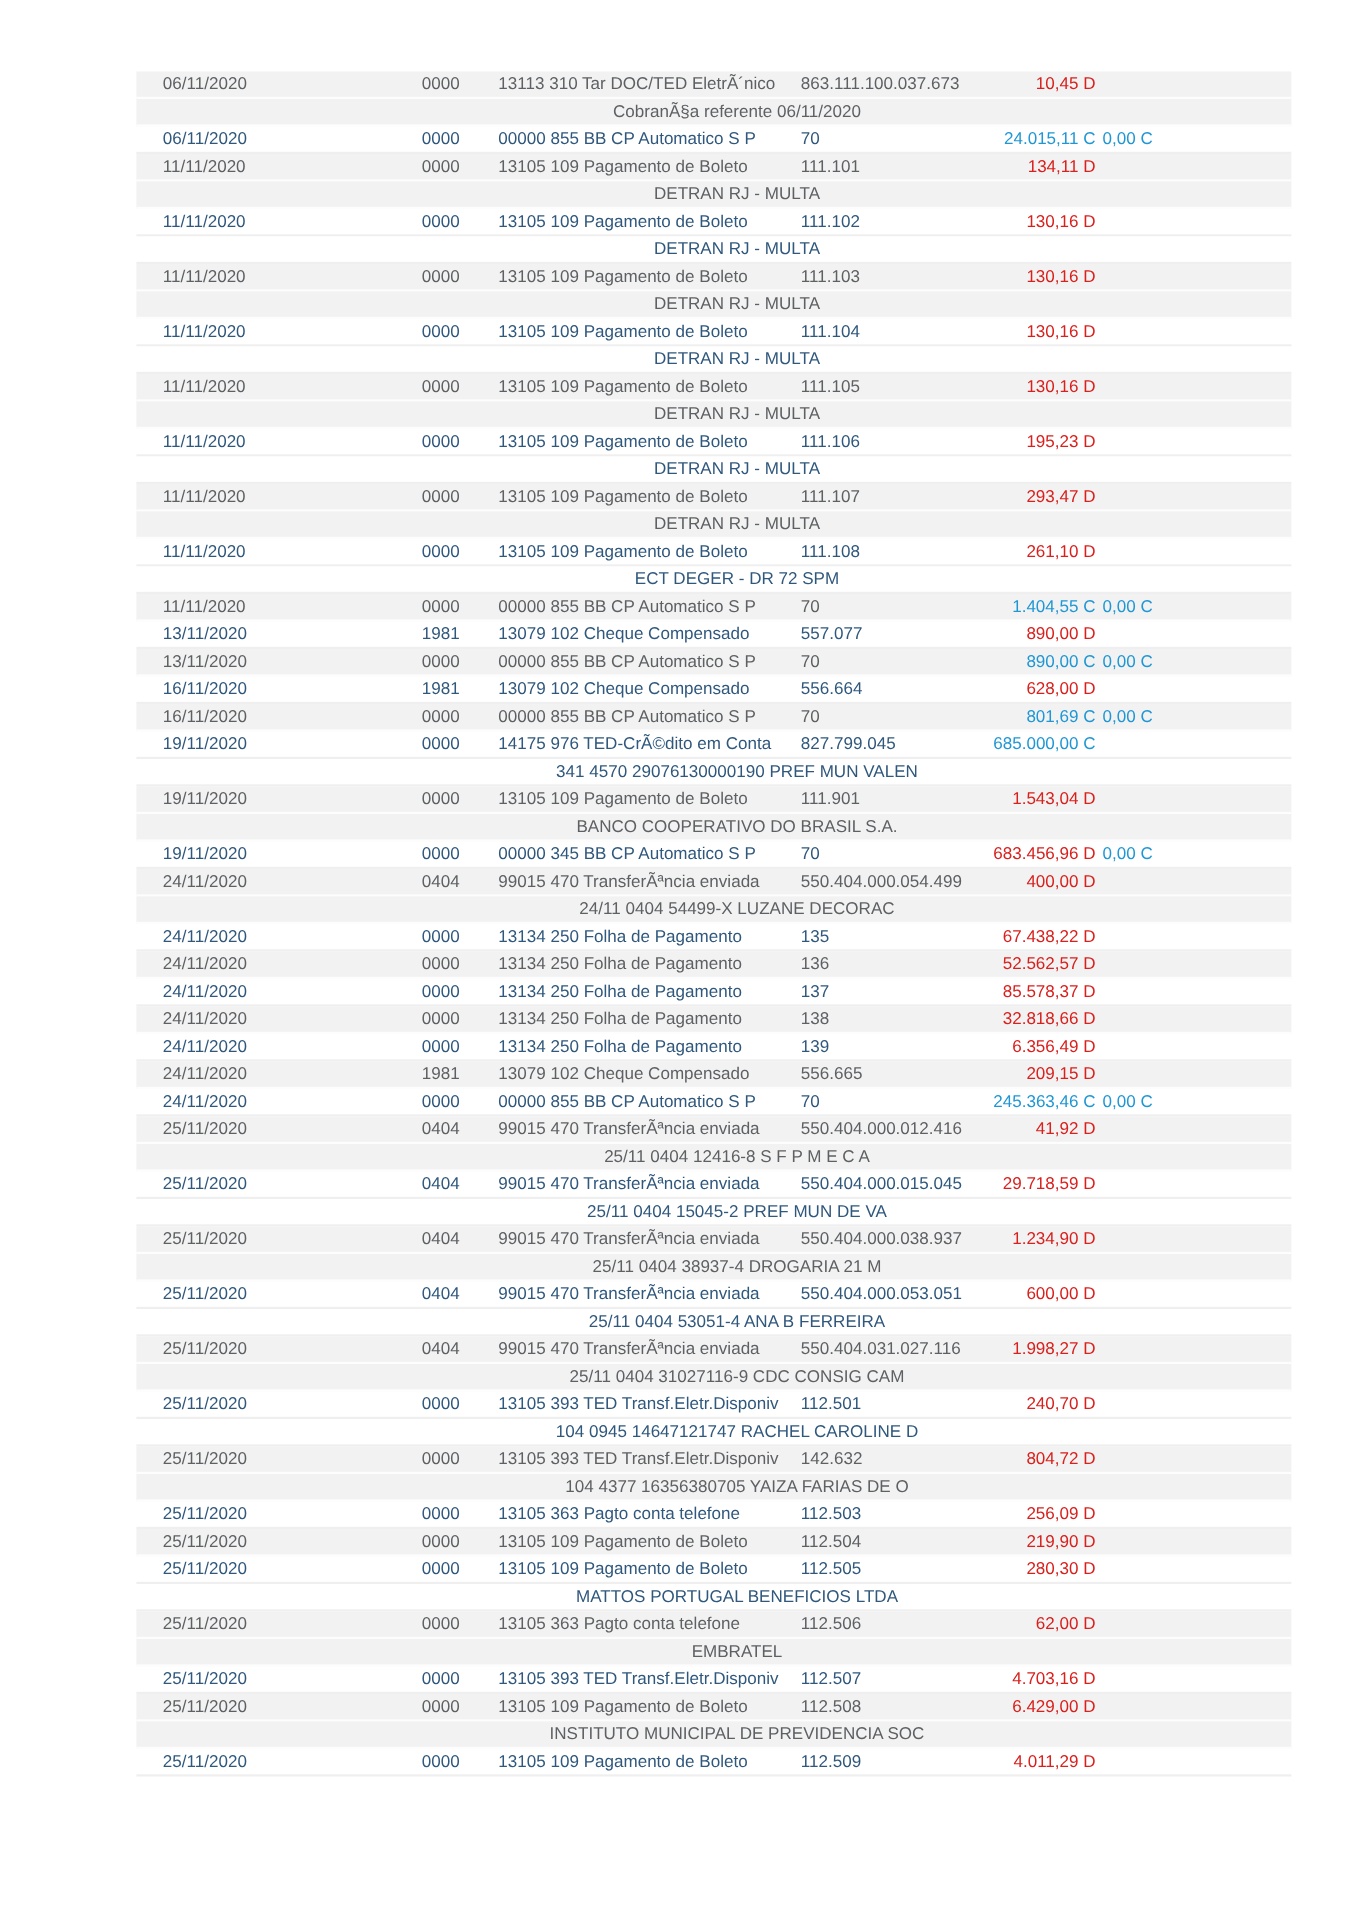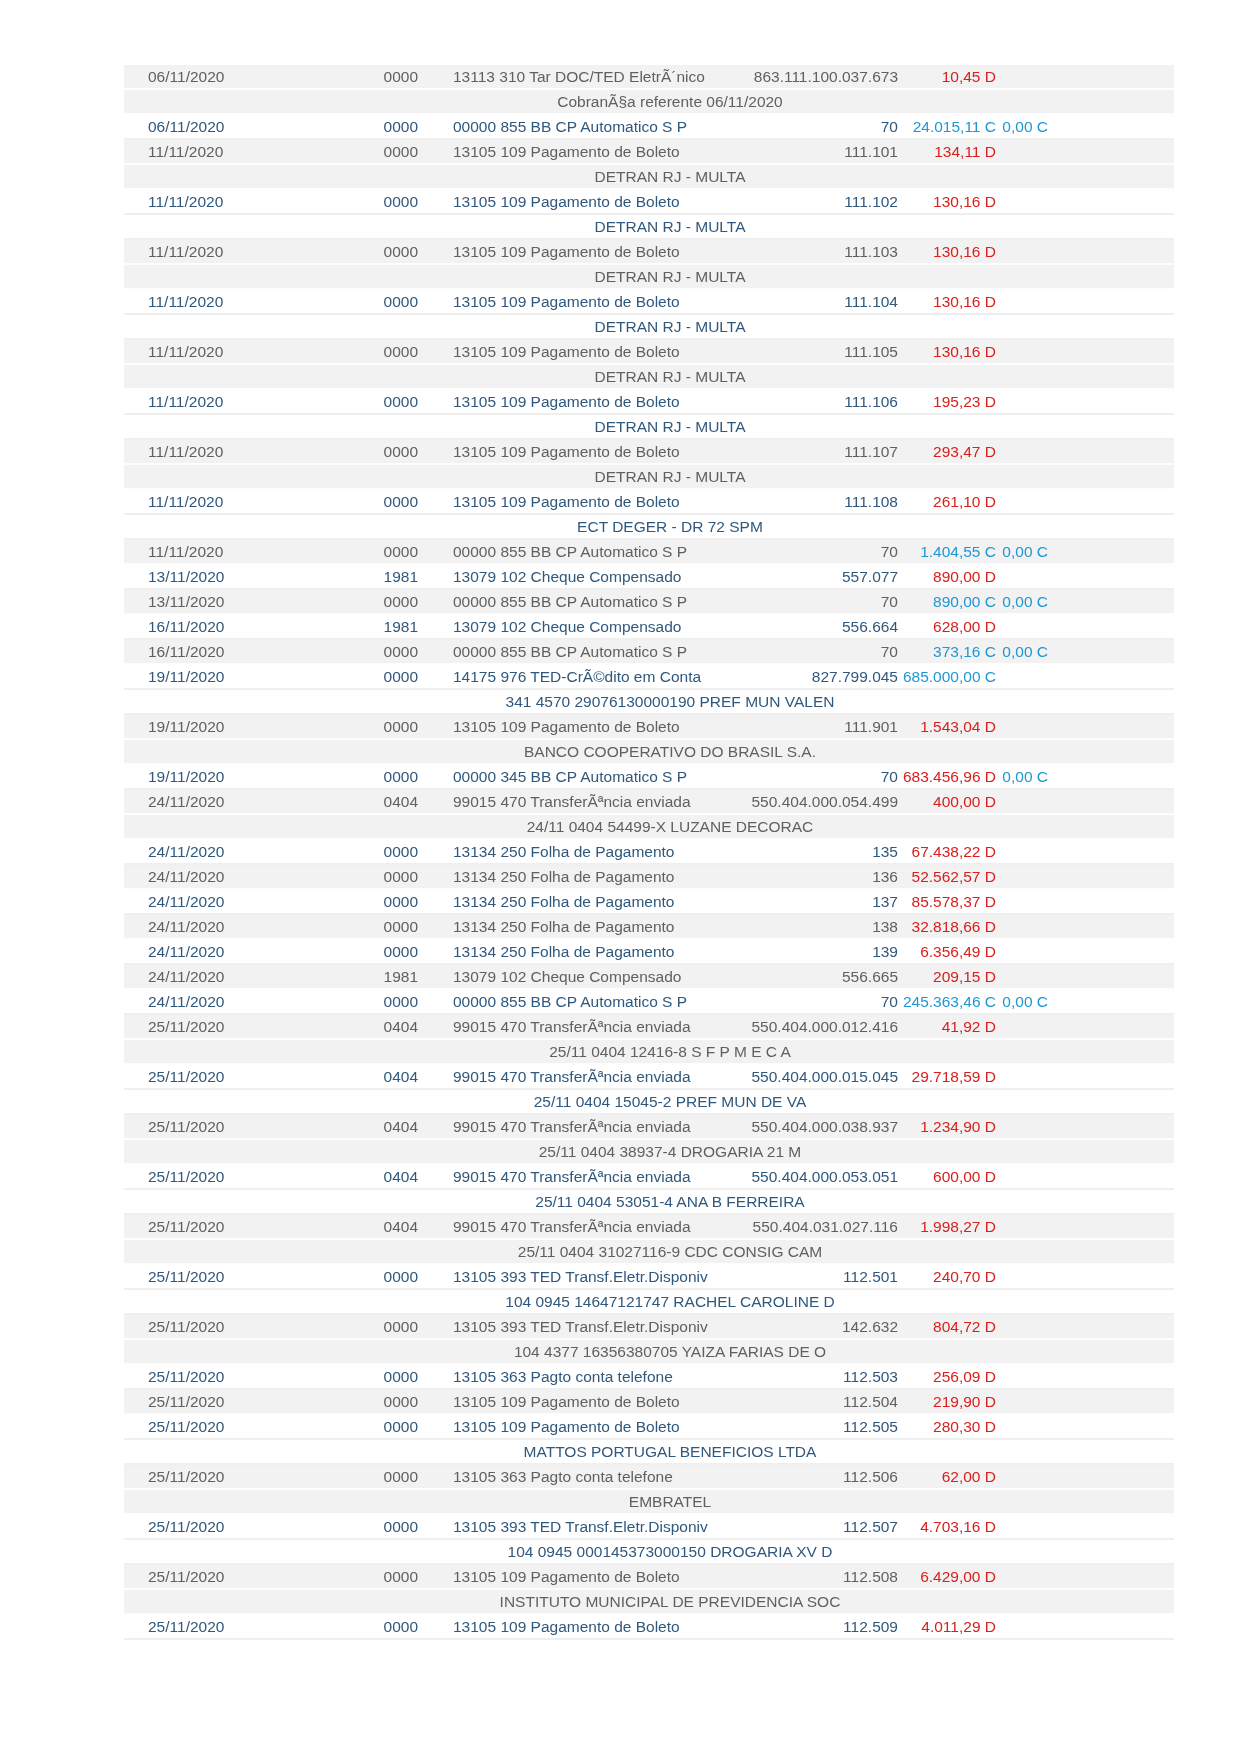--- a/index.html
+++ b/index.html
@@ -39,21 +39,21 @@
     border-bottom: 2px solid #fdfdfd;
   }
   .row.white {
     background: var(--row-bg-white, #ffffff);
     color: var(--row-text-white, #30587d);
     border-bottom: 2px solid #efefef;
   }
   .c-date   { padding-left: 24px; }
   .c-branch { text-align: right; }
   .c-desc   { padding-left: 35px; overflow: visible; }
-  .c-doc    { text-align: right; }
+  .c-doc    { text-align: left; }
   .c-val    { text-align: right; }
   .c-val2   { text-align: right; }
   .debit    { color: var(--debit-color, #d9201d); }
   .credit   { color: var(--credit-color, #1f97d4); }
   .detail-cell {
     grid-column: 2 / 6;
     text-align: center;
   }
 </style>
 </head>
@@ -198,21 +198,21 @@
         <div class="c-desc">13079 102 Cheque Compensado</div>
         <div class="c-doc">556.664</div>
         <div class="c-val debit">628,00 D</div>
         <div class="c-val2 credit"></div>
       </div>
       <div class="row gray">
         <div class="c-date">16/11/2020</div>
         <div class="c-branch">0000</div>
         <div class="c-desc">00000 855 BB CP Automatico S P</div>
         <div class="c-doc">70</div>
-        <div class="c-val credit">373,16 C</div>
+        <div class="c-val credit">801,69 C</div>
         <div class="c-val2 credit">0,00 C</div>
       </div>
       <div class="row white">
         <div class="c-date">19/11/2020</div>
         <div class="c-branch">0000</div>
         <div class="c-desc">14175 976 TED-CrÃ©dito em Conta</div>
         <div class="c-doc">827.799.045</div>
         <div class="c-val credit">685.000,00 C</div>
         <div class="c-val2 credit"></div>
       </div>
@@ -421,23 +421,20 @@
         <div class="detail-cell">EMBRATEL</div>
       </div>
       <div class="row white">
         <div class="c-date">25/11/2020</div>
         <div class="c-branch">0000</div>
         <div class="c-desc">13105 393 TED Transf.Eletr.Disponiv</div>
         <div class="c-doc">112.507</div>
         <div class="c-val debit">4.703,16 D</div>
         <div class="c-val2 credit"></div>
       </div>
-      <div class="row white">
-        <div class="detail-cell">104 0945 000145373000150 DROGARIA XV D</div>
-      </div>
       <div class="row gray">
         <div class="c-date">25/11/2020</div>
         <div class="c-branch">0000</div>
         <div class="c-desc">13105 109 Pagamento de Boleto</div>
         <div class="c-doc">112.508</div>
         <div class="c-val debit">6.429,00 D</div>
         <div class="c-val2 credit"></div>
       </div>
       <div class="row gray">
         <div class="detail-cell">INSTITUTO MUNICIPAL DE PREVIDENCIA SOC</div>

